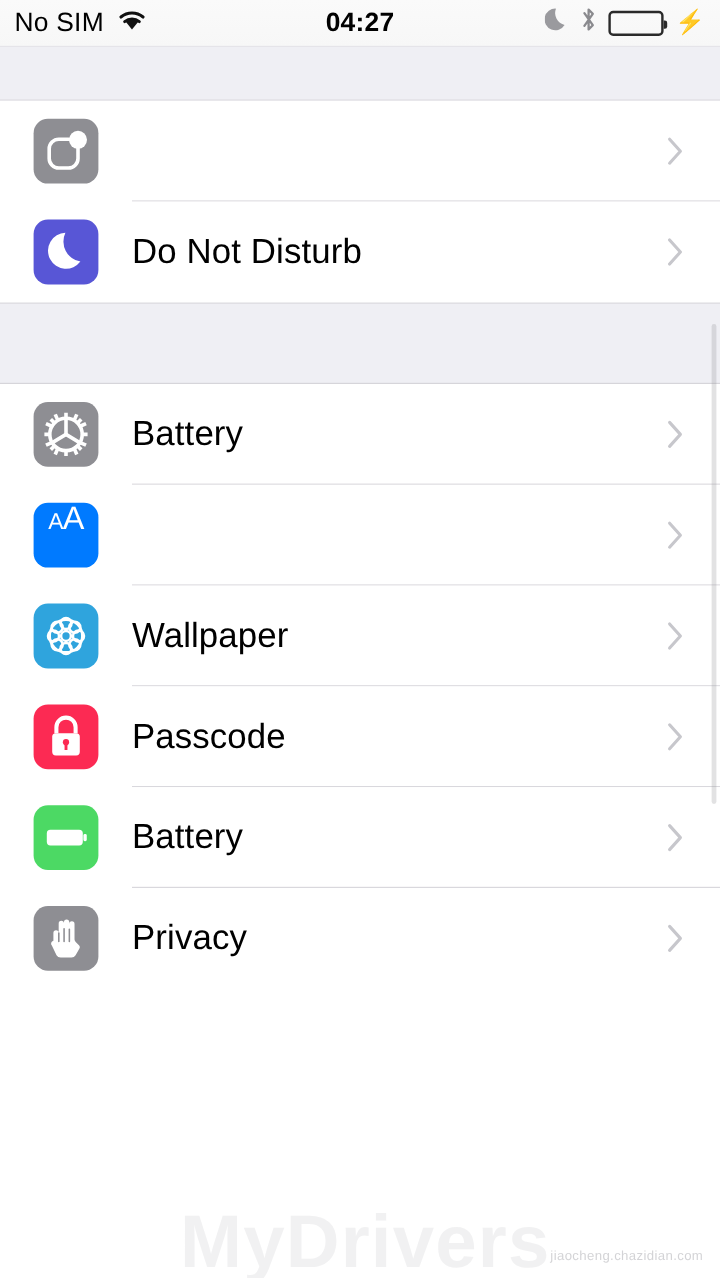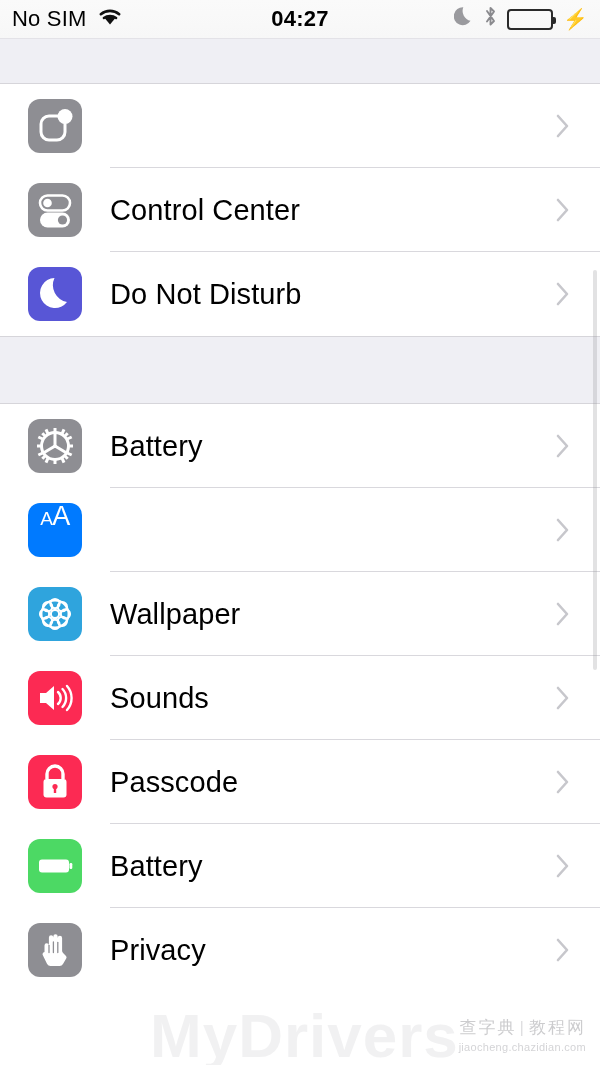--- a/index.html
+++ b/index.html
@@ -191,36 +191,20 @@
           <circle cx="37" cy="17.5" r="7.5" fill="#fff"></circle>
         </svg>
       </span>
       <span class="chev">
         <svg width="14" height="24" viewBox="0 0 14 24">
           <path d="M2 2 L11 12 L2 22" stroke="#c7c7cc" stroke-width="2.6" fill="none" stroke-linecap="round" stroke-linejoin="round"></path>
         </svg>
       </span>
     </div>
 
-    <div class="row">
-      <span class="icon" style="background:#8e8e93;">
-        <svg width="54" height="54" viewBox="0 0 54 54">
-          <rect x="12" y="12.5" width="30" height="15" rx="7.5" ry="7.5" fill="none" stroke="#fff" stroke-width="2.6"></rect>
-          <circle cx="19.5" cy="20" r="4.3" fill="#fff"></circle>
-          <rect x="12" y="29.5" width="30" height="15" rx="7.5" ry="7.5" fill="#fff"></rect>
-          <circle cx="34.5" cy="37" r="4.6" fill="#8e8e93"></circle>
-        </svg>
-      </span>
-      <span class="row-label">Control Center</span>
-      <span class="chev">
-        <svg width="14" height="24" viewBox="0 0 14 24">
-          <path d="M2 2 L11 12 L2 22" stroke="#c7c7cc" stroke-width="2.6" fill="none" stroke-linecap="round" stroke-linejoin="round"></path>
-        </svg>
-      </span>
-    </div>
 
     <div class="row">
       <span class="icon" style="background:#5856d6;">
         <svg width="54" height="54" viewBox="0 0 54 54">
           <path d="M39 35 A15 15 0 1 1 26.5 11 A17 17 0 0 0 39 35 Z" fill="#fff"></path>
         </svg>
       </span>
       <span class="row-label">Do Not Disturb</span>
       <span class="chev">
         <svg width="14" height="24" viewBox="0 0 14 24">
@@ -305,38 +289,20 @@
         </svg>
       </span>
       <span class="row-label">Wallpaper</span>
       <span class="chev">
         <svg width="14" height="24" viewBox="0 0 14 24">
           <path d="M2 2 L11 12 L2 22" stroke="#c7c7cc" stroke-width="2.6" fill="none" stroke-linecap="round" stroke-linejoin="round"></path>
         </svg>
       </span>
     </div>
 
-    <div class="row">
-      <span class="icon" style="background:#fc2a53;">
-        <svg width="54" height="54" viewBox="0 0 54 54">
-          <path d="M12 22 L18 22 L26 15 L26 39 L18 32 L12 32 Z" fill="#fff"></path>
-          <g fill="none" stroke="#fff" stroke-width="2.4" stroke-linecap="round">
-            <path d="M30 21 a8 8 0 0 1 0 12"></path>
-            <path d="M34.5 18 a13 13 0 0 1 0 18"></path>
-            <path d="M39 15 a18 18 0 0 1 0 24"></path>
-          </g>
-        </svg>
-      </span>
-      <span class="row-label">Sounds</span>
-      <span class="chev">
-        <svg width="14" height="24" viewBox="0 0 14 24">
-          <path d="M2 2 L11 12 L2 22" stroke="#c7c7cc" stroke-width="2.6" fill="none" stroke-linecap="round" stroke-linejoin="round"></path>
-        </svg>
-      </span>
-    </div>
 
     <div class="row">
       <span class="icon" style="background:#fc2a53;">
         <svg width="54" height="54" viewBox="0 0 54 54">
           <path d="M19 24 L19 19 a8 8 0 0 1 16 0 L35 24" fill="none" stroke="#fff" stroke-width="3.4"></path>
           <rect x="15.5" y="24" width="23" height="18.5" rx="3" ry="3" fill="#fff"></rect>
           <circle cx="27" cy="31.5" r="2.6" fill="#fc2a53"></circle>
           <rect x="25.8" y="31.5" width="2.4" height="6.5" fill="#fc2a53"></rect>
         </svg>
       </span>
@@ -387,19 +353,16 @@
     </div>
   </div>
 
   <div class="scrollbar"></div>
 
   <div class="wm-big">
     <span>MyDrivers</span>
   </div>
 
   <div class="wm-brand">
-    <div class="wm-cn">
-      <span>查字典</span><span class="divider">|</span><span>教程网</span>
-    </div>
     <div class="wm-url">jiaocheng.chazidian.com</div>
   </div>
 
 </div>
 
 </body></html>

